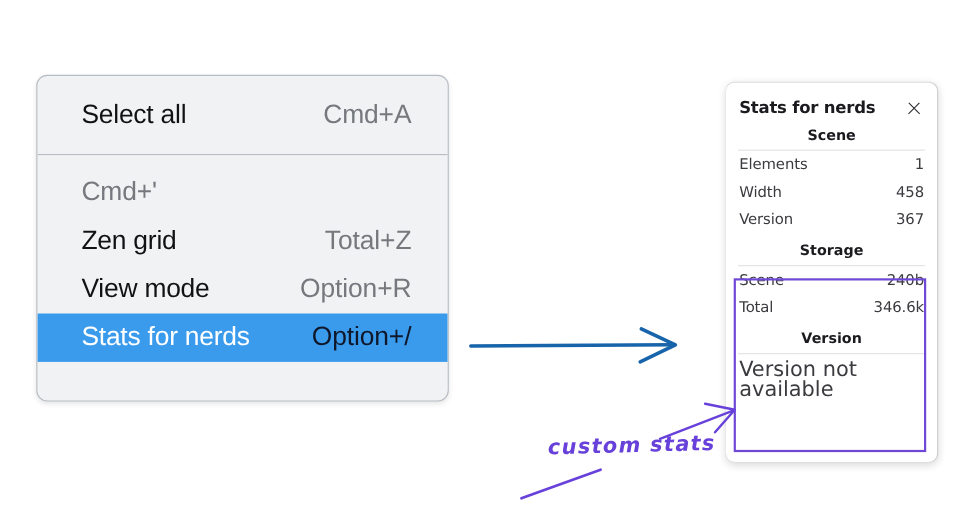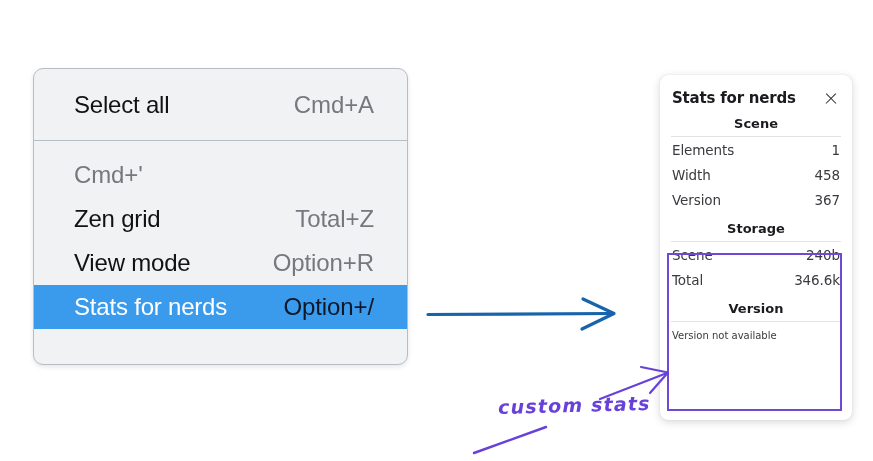--- a/index.html
+++ b/index.html
@@ -142,21 +142,21 @@
     justify-content: space-between;
     align-items: center;
     font-size: 13.5px;
     color: #3a3a3f;
     padding: 4px 3px 3px 3px;
     line-height: 18px;
   }
   .stat-row .k { letter-spacing: -0.1px; }
   .stat-row .v { letter-spacing: -0.1px; }
   .single-row {
-    font-size: 10px;
+    font-size: 19px;
     color: #3a3a3f;
     padding: 5px 3px 3px 3px;
     line-height: 18px;
   }
 
   
   #custom-stats-box {
     position: absolute;
     left: 667px;
     top: 253px;

